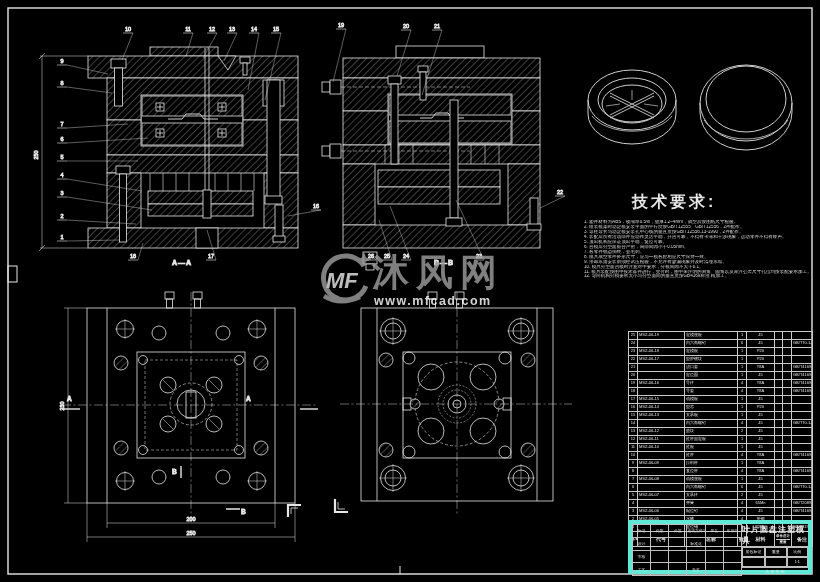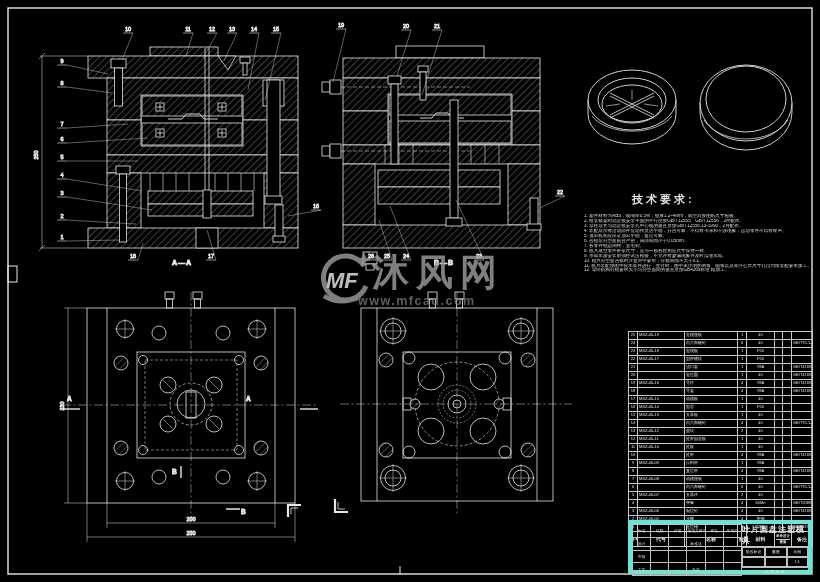--- a/index.html
+++ b/index.html
@@ -8,21 +8,21 @@
   svg{position:absolute;left:0;top:0;}
   svg text{font-family:"Liberation Sans","DejaVu Sans",sans-serif;fill:#e6e6e6;}
   .co{font-size:5.5px;}
   .co-u{stroke:#e6e6e6;stroke-width:.6;}
   .co-l{stroke:#cfcfcf;stroke-width:.45;}
   .dim{font-size:5.5px;}
   .sec{font-size:7px;font-weight:bold;letter-spacing:1px;}
   .mk{font-size:6.5px;font-weight:bold;}
   
   .tech{position:absolute;left:584px;top:192px;width:230px;}
-  .tech-head{font-size:11px;font-weight:bold;letter-spacing:3px;margin:0 0 7px 48px;}
+  .tech-head{font-size:16px;font-weight:bold;letter-spacing:3px;margin:0 0 7px 48px;}
   .tr-line{font-size:4.6px;line-height:4.95px;white-space:nowrap;overflow:hidden;color:#d9d9d9;}
   
   .bom{position:absolute;left:628px;top:331px;width:184px;}
   .bom table{border-collapse:collapse;table-layout:fixed;width:184px;}
   .bom td{border:0.5px solid #c9c9c9;font-size:4px;line-height:4.6px;height:7px;
           padding:0 1px;overflow:hidden;white-space:nowrap;color:#e0e0e0;}
   .bom td.c0,.bom td.c3{text-align:center;}
   .bom td.c4{text-align:center;}
   .bom tr.hdr td{font-size:5px;height:14px;text-align:center;font-weight:bold;}
   .wtop{display:flex;justify-content:space-between;font-size:3.5px;border-bottom:0.5px solid #c9c9c9;}
@@ -38,22 +38,22 @@
   .tb-title{height:27px;display:flex;align-items:center;justify-content:center;
             font-size:8px;font-weight:bold;border-bottom:0.5px solid #bfbfbf;letter-spacing:1px;}
   .tb-grid{display:grid;grid-template-columns:26fr 24fr 24fr;font-size:3.8px;text-align:center;}
   .tb-grid div{border:0.5px solid #bfbfbf;height:8.2px;line-height:8.2px;overflow:hidden;}
   .tb-foot{font-size:4px;text-align:center;height:8px;line-height:8px;border-top:0.5px solid #bfbfbf;}
   
   .wm{position:absolute;left:318px;top:250px;width:210px;height:72px;opacity:.82;z-index:5;
       pointer-events:none;text-align:right;}
   .wm-name{position:absolute;left:54px;top:-2px;font-size:37px;font-weight:bold;
            letter-spacing:7px;color:#9b9b9b;white-space:nowrap;}
-  .wm-url{position:absolute;left:40px;top:44px;font-size:12.5px;font-weight:bold;
-          letter-spacing:1.5px;color:#737373;}
+  .wm-url{position:absolute;left:56px;top:44px;font-size:12.5px;font-weight:bold;
+          letter-spacing:1.5px;color:#ffffff;}
 </style>
 </head>
 <body>
 
 <div class="sheet">
 
 <svg width="820" height="582" viewBox="0 0 820 582">
   <defs>
     <pattern id="h" width="5" height="5" patternUnits="userSpaceOnUse" patternTransform="rotate(45)">
       <rect width="5" height="5" fill="#000"></rect>

